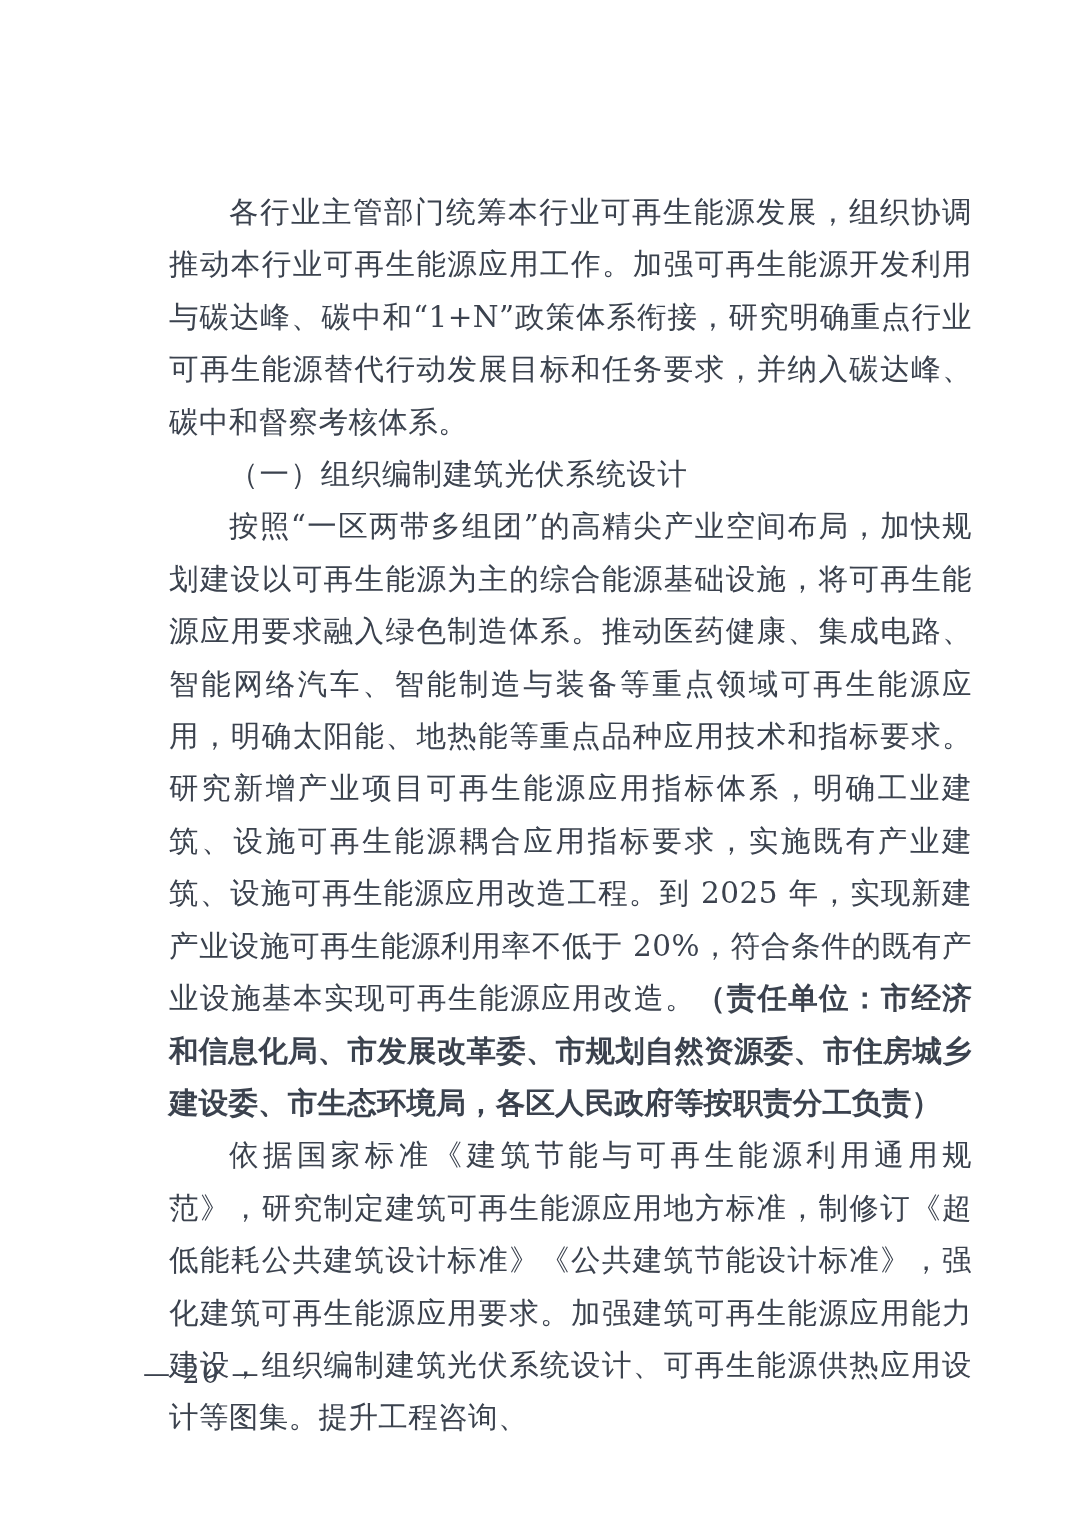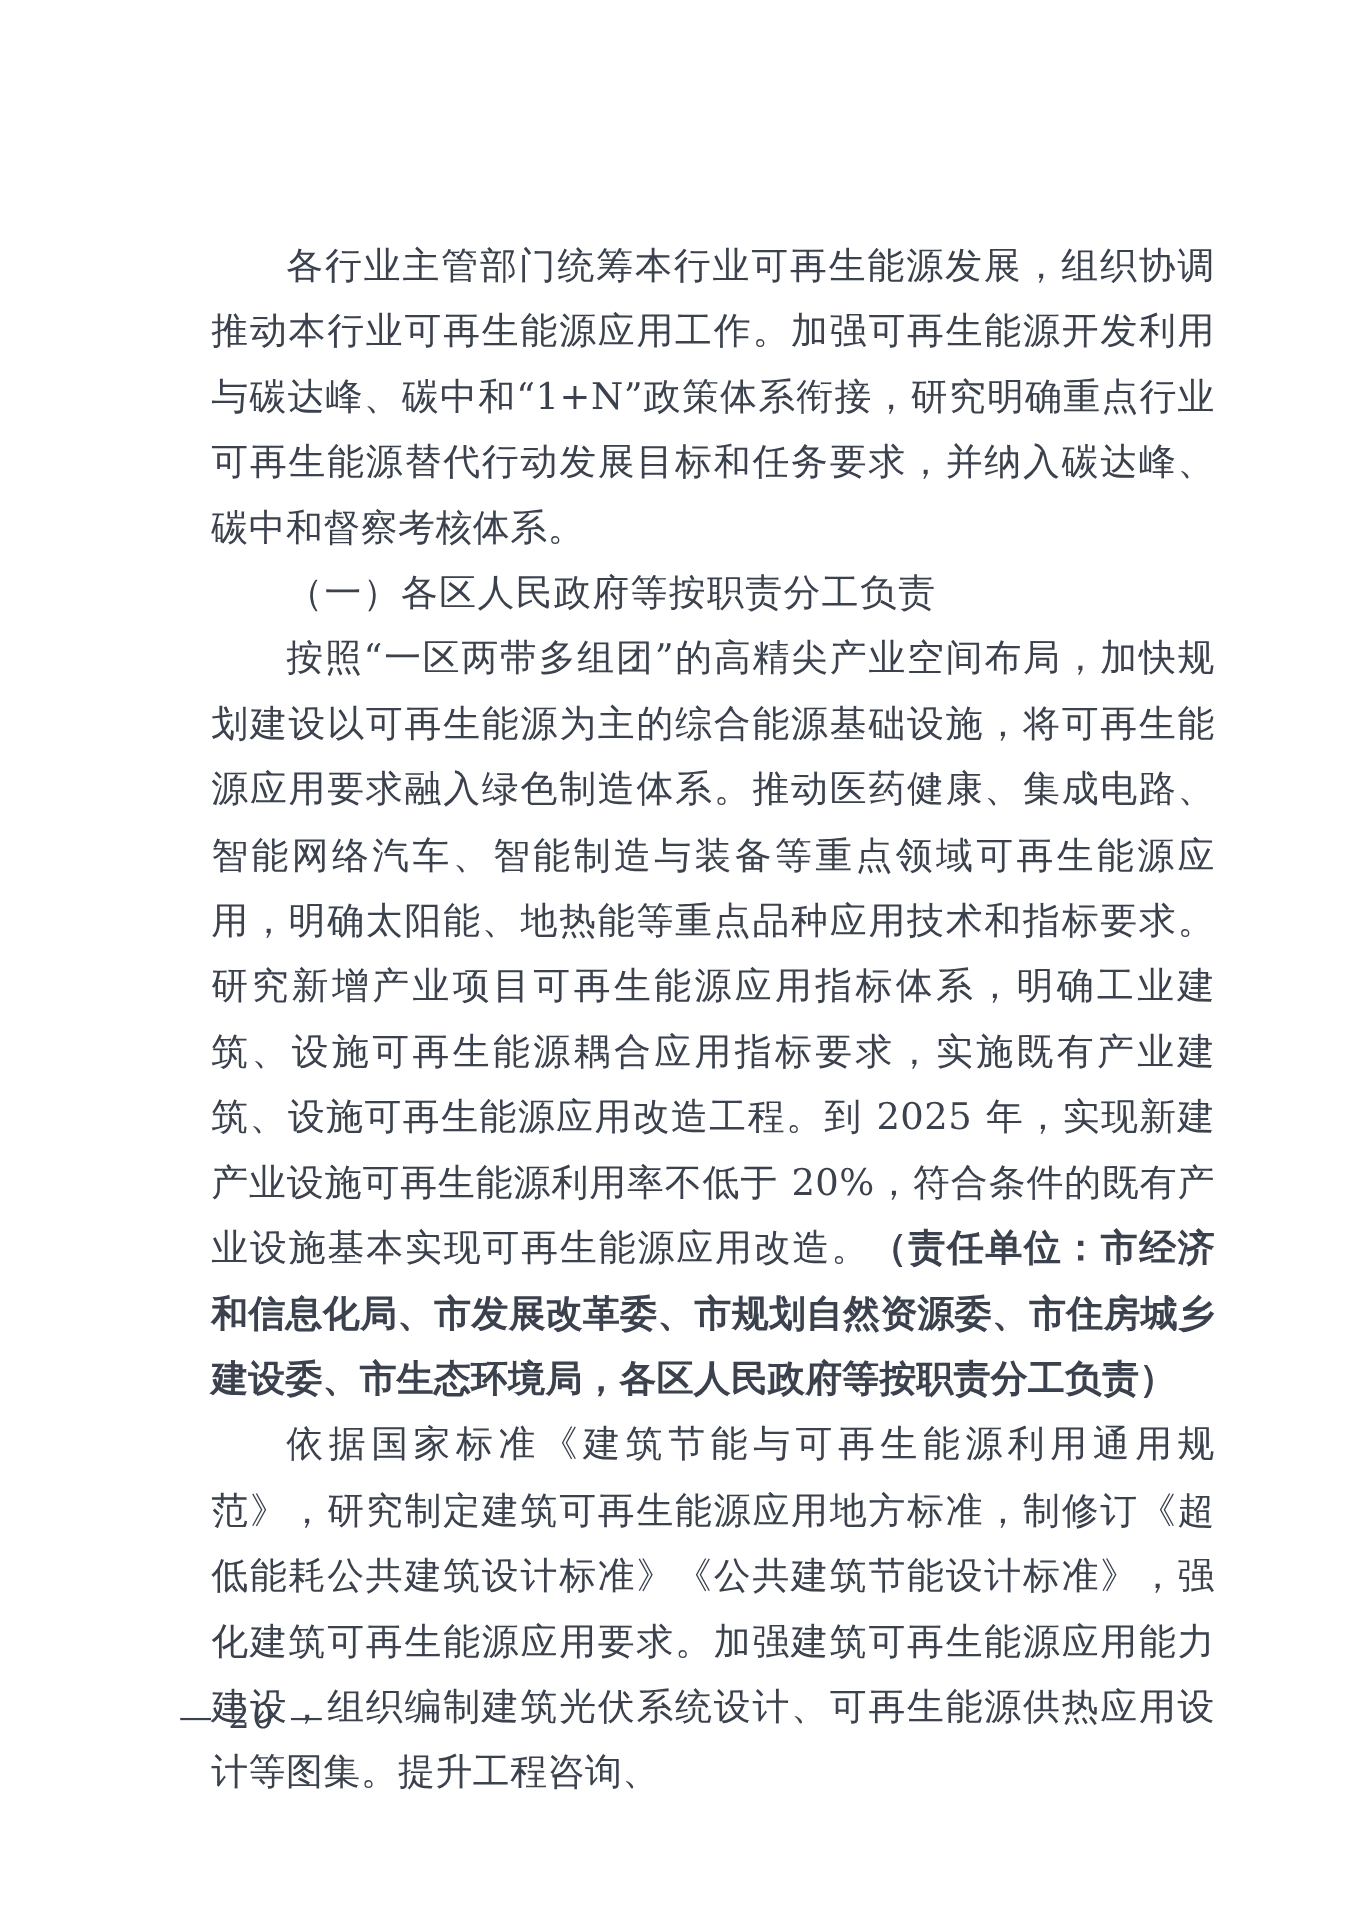--- a/index.html
+++ b/index.html
@@ -69,21 +69,21 @@
 </style>
 </head>
 <body>
 
 <div class="page">
 
   <div class="text-column">
 
     <p class="para">各行业主管部门统筹本行业可再生能源发展，组织协调推动本行业可再生能源应用工作。加强可再生能源开发利用与碳达峰、碳中和“1+N”政策体系衔接，研究明确重点行业可再生能源替代行动发展目标和任务要求，并纳入碳达峰、碳中和督察考核体系。</p>
 
-    <p class="heading">（一）各区人民政府等按职责分工负责</p>
+    <p class="heading">（一）组织编制建筑光伏系统设计</p>
 
     <p class="para"><span>按照“一区两带多组团”的高精尖产业空间布局，加快规划建设以可再生能源为主的综合能源基础设施，将可再生能源应用要求融入绿色制造体系。推动医药健康、集成电路、智能网络汽车、智能制造与装备等重点领域可再生能源应用，明确太阳能、地热能等重点品种应用技术和指标要求。研究新增产业项目可再生能源应用指标体系，明确工业建筑、设施可再生能源耦合应用指标要求，实施既有产业建筑、设施可再生能源应用改造工程。到 2025 年，实现新建产业设施可再生能源利用率不低于 20%，符合条件的既有产业设施基本实现可再生能源应用改造。</span><span class="bold-run">（责任单位：市经济和信息化局、市发展改革委、市规划自然资源委、市住房城乡建设委、市生态环境局，各区人民政府等按职责分工负责）</span></p>
 
 
     <p class="para last-line-stretch">依据国家标准《建筑节能与可再生能源利用通用规范》，研究制定建筑可再生能源应用地方标准，制修订《超低能耗公共建筑设计标准》《公共建筑节能设计标准》，强化建筑可再生能源应用要求。加强建筑可再生能源应用能力建设，组织编制建筑光伏系统设计、可再生能源供热应用设计等图集。提升工程咨询、</p>
 
   </div>
 
   <div class="page-number">— 20 —</div>
 

